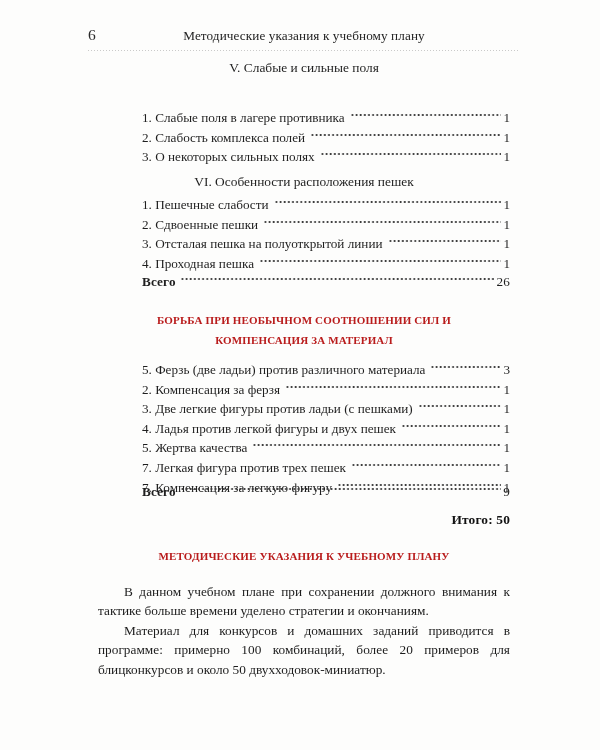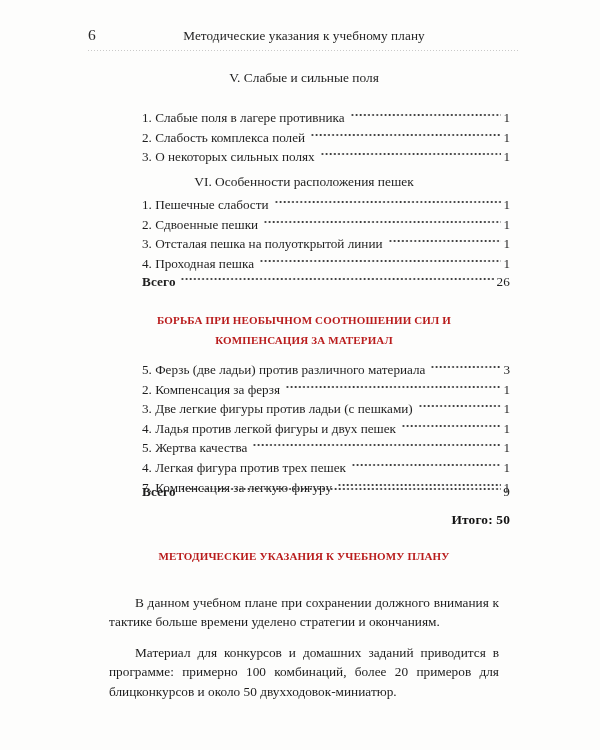--- a/index.html
+++ b/index.html
@@ -129,42 +129,42 @@
   .grand-total {
     text-align: right;
     font-weight: bold;
     font-size: 13.4px;
     letter-spacing: .15px;
     color: #121212;
   }
 
   
   .prose p {
-    margin: 11px;
+    margin: 0;
     text-align: justify;
     text-justify: inter-word;
     text-indent: 26px;
     font-size: 13.3px;
     line-height: 19.4px;
     color: #1d1d1d;
     hyphens: manual;
   }
 </style>
 </head>
 <body>
 
 <div class="page">
 
   <div class="runhead">
     <span class="runhead-num">6</span>
     <span class="runhead-title">Методические указания к учебному плану</span>
   </div>
   <div class="runhead-rule"></div>
 
-  <div class="col" style="top:70px;">
+  <div class="col" style="top:60px;">
     <div class="sec-title">V. Слабые и сильные поля</div>
   </div>
 
   <div class="col" style="top:108px;">
     <div class="toc-row">
       <span class="toc-label">1. Слабые поля в лагере противника</span>
       <span class="toc-dots"></span>
       <span class="toc-page">1</span>
     </div>
     <div class="toc-row">
@@ -239,21 +239,21 @@
       <span class="toc-label">4. Ладья против легкой фигуры и двух пешек</span>
       <span class="toc-dots"></span>
       <span class="toc-page">1</span>
     </div>
     <div class="toc-row">
       <span class="toc-label">5. Жертва качества</span>
       <span class="toc-dots"></span>
       <span class="toc-page">1</span>
     </div>
     <div class="toc-row">
-      <span class="toc-label">4. Легкая фигура против трех пешек</span>
+      <span class="toc-label">7. Легкая фигура против трех пешек</span>
       <span class="toc-dots"></span>
       <span class="toc-page">1</span>
     </div>
     <div class="toc-row">
       <span class="toc-label">7. Компенсация за легкую фигуру</span>
       <span class="toc-dots"></span>
       <span class="toc-page">1</span>
     </div>
   </div>
 

